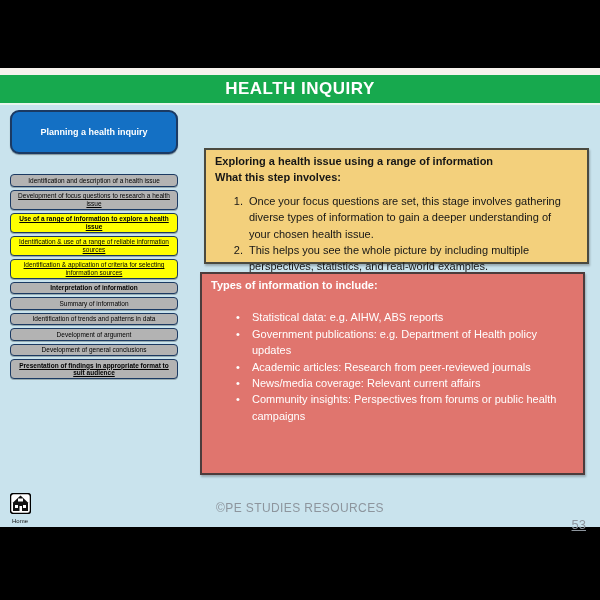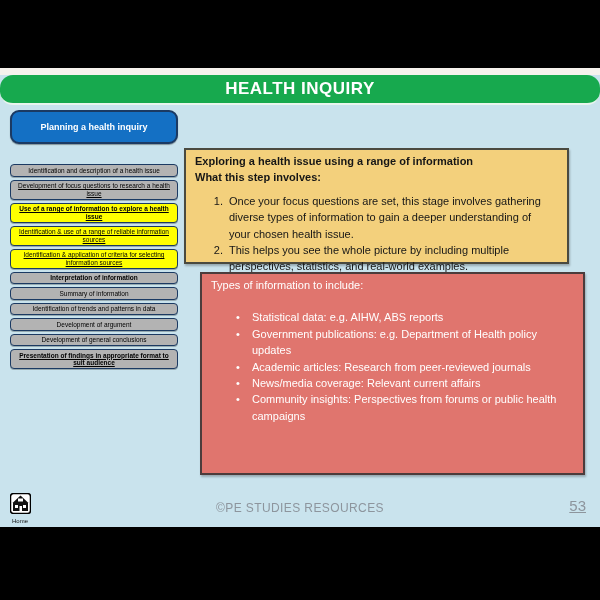--- a/index.html
+++ b/index.html
@@ -4,66 +4,66 @@
 <style>
   html,body{margin:0;padding:0;background:#000;}
   .stage{position:relative;width:600px;height:600px;background:#000;overflow:hidden;
          font-family:"Liberation Sans",sans-serif;}
   .slide{position:absolute;left:0;top:68px;width:600px;height:459px;
          background:var(--slide-bg,#c9e3ed);}
   .top-strip{position:absolute;left:0;top:0;width:100%;height:7px;background:#f6f2ed;}
   .title-bar{position:absolute;left:0;top:7px;width:100%;height:30px;
              background:var(--header-green,#17a94e);
              border-bottom:2px solid #e9f5ee;box-sizing:border-box;
-             display:flex;align-items:center;justify-content:center;border-radius:13px;}
+             display:flex;align-items:center;justify-content:center;}
   .title-bar h1{margin:0;color:#fff;font-size:17px;font-weight:bold;letter-spacing:.5px;}
 
   
   .sidebar{position:absolute;left:10px;top:42px;width:168px;}
-  .sidebar-header{box-sizing:border-box;width:168px;height:34px;margin-bottom:20px;
+  .sidebar-header{box-sizing:border-box;width:168px;height:44px;margin-bottom:20px;
       background:var(--sidebar-blue,#1470c4);
       border:2px solid var(--sidebar-border,#1b3a63);border-radius:9px;
       display:flex;align-items:center;justify-content:center;
       color:#fff;font-size:9px;font-weight:bold;
       box-shadow:0 1px 1px rgba(0,0,0,.35);text-align:center;}
   .step-list{list-style:none;margin:0;padding:0;display:flex;flex-direction:column;gap:3px;}
   .step-list li{box-sizing:border-box;width:168px;
       background:var(--sidebar-gray,#b3b3b3);
       border:1px solid var(--sidebar-border,#1b3a63);border-radius:4px;
       padding:1.5px 4px;display:flex;align-items:center;justify-content:center;
       text-align:center;color:#000;font-size:6.5px;line-height:7.5px;
       box-shadow:0 1px 0 rgba(0,0,0,.25);}
   .step-list li.highlight{background:var(--sidebar-yellow,#ffff00);}
   .step-list li.bold{font-weight:bold;}
   .step-list li.underline{text-decoration:underline;}
 
   
-  .info-box{position:absolute;left:184px;top:80px;width:385px;height:116px;
+  .info-box{position:absolute;left:204px;top:80px;width:385px;height:116px;
       box-sizing:border-box;background:var(--info-box-bg,#f3d07c);
       border:2px solid #4a4a40;padding:3px 9px;color:#161616;
       font-size:11px;line-height:16.4px;box-shadow:1px 2px 2px rgba(0,0,0,.25);}
   .info-box .bx-title,.info-box .bx-subtitle{font-weight:bold;}
   .num-list{margin:7px;padding:0 0 0 24px;}
   .num-list li{padding-left:3px;}
 
   .types-box{position:absolute;left:200px;top:204px;width:385px;height:203px;
       box-sizing:border-box;background:var(--types-box-bg,#e0756e);
       border:2px solid #4c3c3c;padding:3px 9px;color:#fff;
       font-size:11px;line-height:16.4px;box-shadow:1px 2px 2px rgba(0,0,0,.25);}
-  .types-box .bx-title{font-weight:normal;}
+  .types-box .bx-title{font-weight:bold;}
   .bullet-list{list-style:none;margin:16px;padding:0 0 0 8px;}
   .bullet-list li{position:relative;padding-left:17px;}
   .bullet-list li::before{content:"\2022";position:absolute;left:1px;top:0;}
 
   
   .home-btn{position:absolute;left:8px;top:425px;width:24px;text-align:center;cursor:pointer;}
   .home-btn .home-label{display:block;font-size:6px;color:#111;margin-top:0px;}
   .copyright{position:absolute;left:0;width:100%;top:433px;text-align:center;
       color:#8d959d;font-size:12px;letter-spacing:.4px;}
-  .page-number{position:absolute;right:14px;top:429px;color:#8d959d;font-size:15px;text-decoration:underline;}
+  .page-number{position:absolute;right:14px;top:449px;color:#8d959d;font-size:13px;text-decoration:underline;}
 </style>
 </head>
 <body>
 
 <div class="stage">
   <div class="slide">
 
     <div class="top-strip"></div>
 
     <div class="title-bar">

